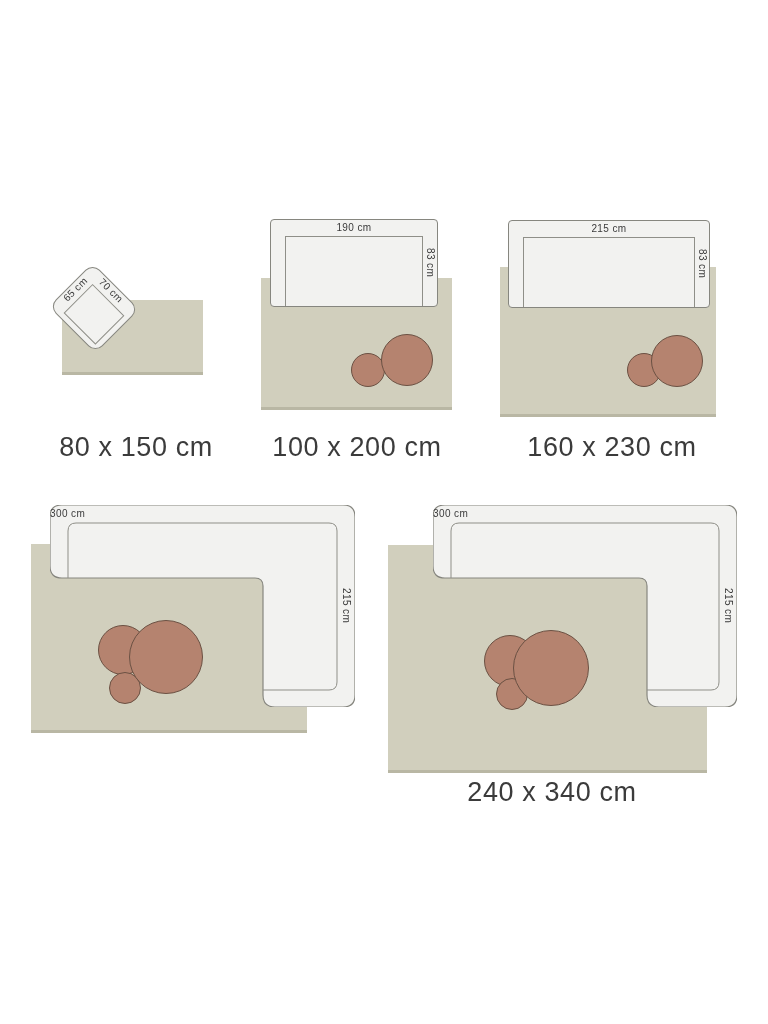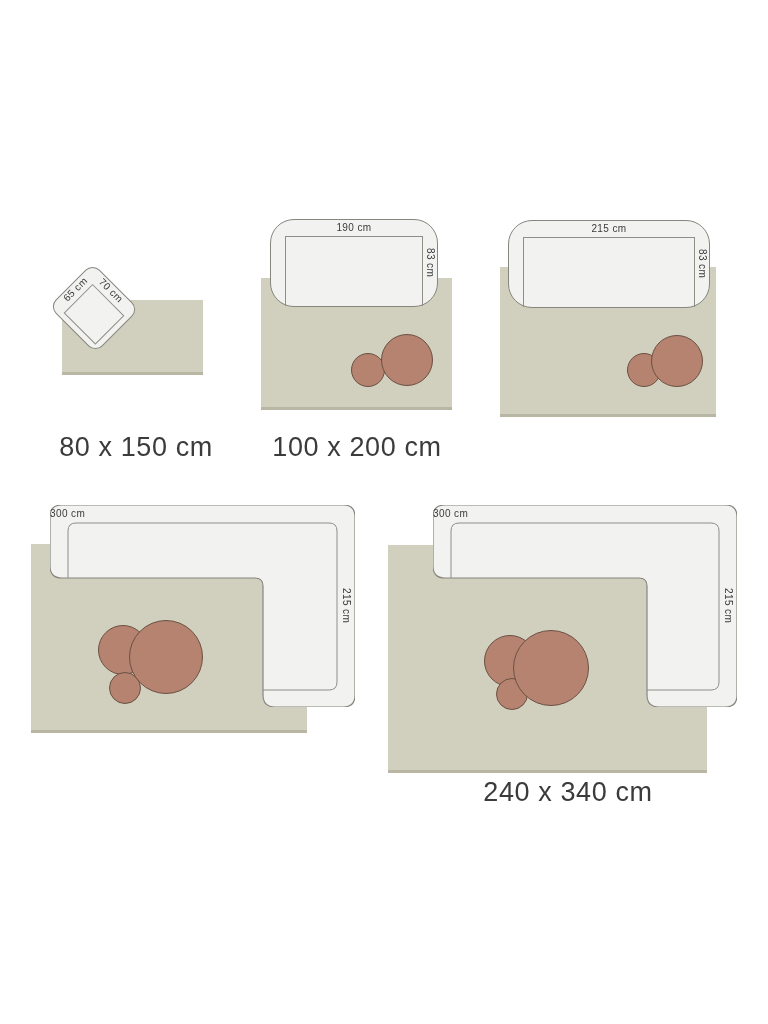--- a/index.html
+++ b/index.html
@@ -15,21 +15,21 @@
   }
   html,body { margin:0; padding:0; background:var(--page_bg); }
   .canvas {
     position:relative; width:768px; height:1024px; background:var(--page_bg);
     font-family:"Liberation Sans", sans-serif; color:var(--text); overflow:hidden;
   }
   .panel { position:absolute; left:0; top:0; width:100%; height:100%; }
   .rug { position:absolute; background:var(--rug); border-bottom:3px solid var(--rug_shadow); }
   .sofa {
     position:absolute; background:var(--sofa_fill);
-    border:1.2px solid var(--sofa_border); border-radius:24px; box-sizing:border-box;
+    border:1.2px solid var(--sofa_border); border-radius:4px; box-sizing:border-box;
   }
   .seat {
     position:absolute; left:14px; right:14px; top:16px; bottom:0;
     border:1px solid var(--seat_line); border-bottom:none;
   }
   .dim {
     position:absolute; font-size:10px; letter-spacing:.4px;
     color:var(--text); white-space:nowrap; line-height:1;
   }
   .dim-top { left:0; right:0; top:3px; text-align:center; }
@@ -91,20 +91,21 @@
 
   <div class="panel">
     <div class="rug" style="left:500px; top:267px; width:216px; height:147px;"></div>
     <div class="sofa" style="left:508px; top:220px; width:202px; height:88px;">
       <span class="dim dim-top">215 cm</span>
       <span class="dim dim-right">83 cm</span>
       <div class="seat"></div>
     </div>
     <div class="table-circle" style="left:627px; top:353px; width:34px; height:34px;"></div>
     <div class="table-circle" style="left:651px; top:335px; width:52px; height:52px;"></div>
+    <div class="size-label" style="left:612px; top:447px;">160 x 230 cm</div>
   </div>
 
   <div class="panel">
     <div class="rug" style="left:31px; top:544px; width:276px; height:186px;"></div>
     <svg class="lsofa" style="left:50px; top:505px;" width="305" height="202" viewBox="0 0 305 202">
       <path class="outer" d="M 12 0 H 293 Q 305 0 305 12 V 190 Q 305 202 293 202 H 225 Q 213 202 213 190 V 81 Q 213 73 205 73 H 12 Q 0 73 0 61 V 12 Q 0 0 12 0 Z"></path>
       <path class="inner" d="M 18 73 V 26 Q 18 18 26 18 H 279 Q 287 18 287 26 V 177 Q 287 185 279 185 H 213"></path>
     </svg>
     <span class="dim dim-float-top" style="left:50px; top:509px; width:305px;">300 cm</span>
     <span class="dim dim-float-right" style="left:338px; top:505px; width:16px; height:202px;">215 cm</span>
@@ -117,16 +118,16 @@
     <div class="rug" style="left:388px; top:545px; width:319px; height:225px;"></div>
     <svg class="lsofa" style="left:433px; top:505px;" width="304" height="202" viewBox="0 0 304 202">
       <path class="outer" d="M 12 0 H 292 Q 304 0 304 12 V 190 Q 304 202 292 202 H 226 Q 214 202 214 190 V 81 Q 214 73 206 73 H 12 Q 0 73 0 61 V 12 Q 0 0 12 0 Z"></path>
       <path class="inner" d="M 18 73 V 26 Q 18 18 26 18 H 278 Q 286 18 286 26 V 177 Q 286 185 278 185 H 214"></path>
     </svg>
     <span class="dim dim-float-top" style="left:433px; top:509px; width:304px;">300 cm</span>
     <span class="dim dim-float-right" style="left:720px; top:505px; width:16px; height:202px;">215 cm</span>
     <div class="table-circle" style="left:484px; top:635px; width:52px; height:52px;"></div>
     <div class="table-circle" style="left:496px; top:678px; width:32px; height:32px;"></div>
     <div class="table-circle" style="left:513px; top:630px; width:76px; height:76px;"></div>
-    <div class="size-label" style="left:552px; top:792px;margin-left:16px;">240 x 340 cm</div>
+    <div class="size-label" style="left:552px; top:792px;">240 x 340 cm</div>
   </div>
 
 </div>
 
 </body></html>

